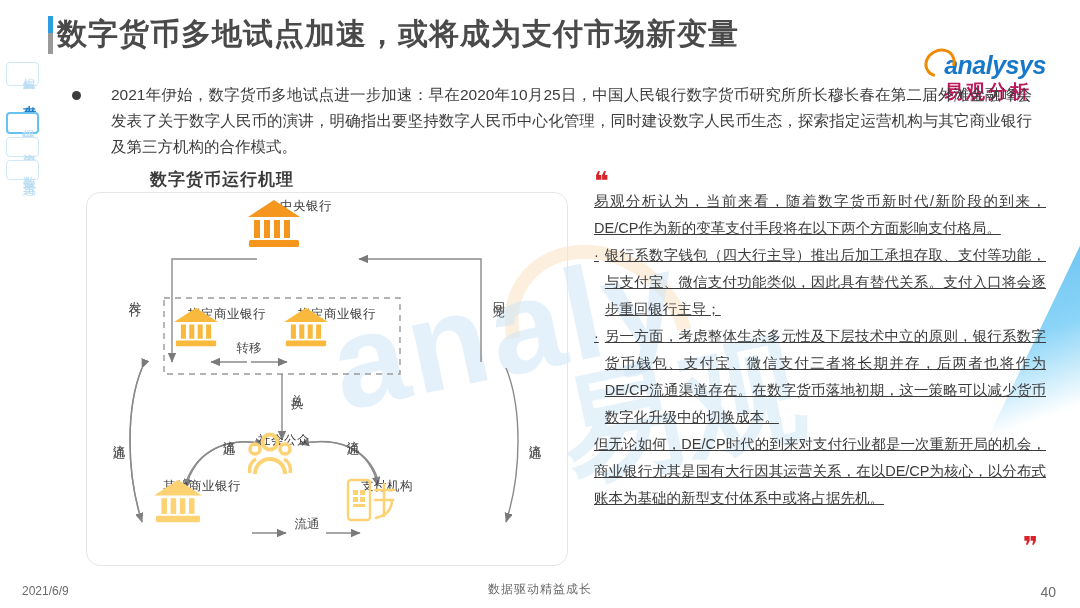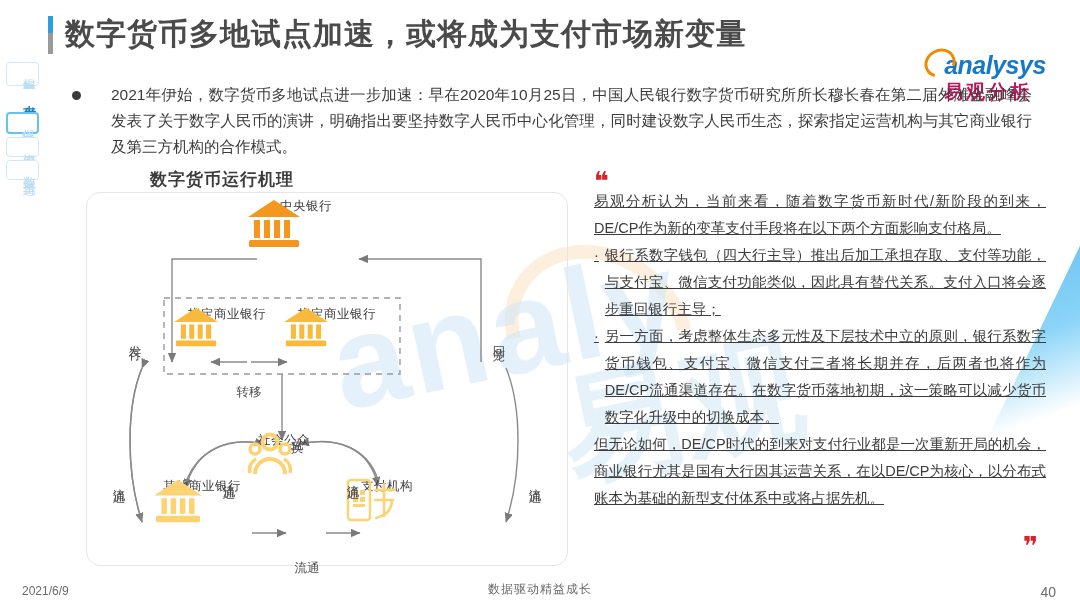--- a/index.html
+++ b/index.html
@@ -26,21 +26,21 @@
     transform:rotate(35deg);opacity:.55;
   }
   .wm-blue{
     position:absolute;right:-10px;top:225px;width:120px;height:250px;
     background:linear-gradient(160deg,#29a3ea 0%,#63c6f5 45%,#ffffff 75%);
     clip-path:polygon(100% 0,100% 100%,0 100%);
     opacity:.75;
   }
 
   
-  .title-wrap{position:absolute;left:48px;top:14px;display:flex;align-items:center;gap:12px;}
+  .title-wrap{position:absolute;left:48px;top:14px;display:flex;align-items:center;gap:4px;}
   .title-bar{width:5px;height:38px;background:linear-gradient(180deg,#2b9fe0 0%,#2b9fe0 45%,#9a9a9a 45%,#9a9a9a 100%);}
   .title-text{font-size:30px;font-weight:bold;color:#4a4a4a;letter-spacing:1px;white-space:nowrap;}
 
   .logo{position:absolute;right:26px;top:10px;width:132px;text-align:center;}
   .logo-row{position:relative;height:30px;}
   .logo-word{
     font-size:25px;font-style:italic;font-weight:bold;color:#1678c8;
     letter-spacing:-.5px;line-height:30px;padding-left:14px;margin-top:40px;
   }
   .logo-swoosh{
@@ -76,21 +76,21 @@
   }
   .diagram-box{
     position:absolute;left:86px;top:192px;width:480px;height:372px;
     border:1px solid #e6e6e6;border-radius:14px;background:transparent;
   }
   .dgm{position:absolute;left:86px;top:192px;width:480px;height:372px;}
   .dgm svg{position:absolute;left:0;top:0;}
 
   .node{position:absolute;text-align:center;}
   .node-label{font-size:12.5px;color:#3c3c3c;white-space:nowrap;letter-spacing:.5px;}
-  .edge-label{position:absolute;font-size:12.5px;color:#4a4a4a;line-height:17px;text-align:center;white-space:nowrap;margin-top:44px;}
+  .edge-label{position:absolute;font-size:12.5px;color:#4a4a4a;line-height:17px;text-align:center;white-space:nowrap;}
   .edge-label.vert{writing-mode:vertical-rl;text-orientation:upright;letter-spacing:3px;}
 
   
   .quote-open{position:absolute;left:594px;top:168px;font-size:26px;color:#d8232a;font-weight:bold;letter-spacing:-2px;line-height:1;}
   .quote-close{position:absolute;right:44px;top:533px;font-size:26px;color:#d8232a;font-weight:bold;letter-spacing:-2px;line-height:1;}
   .rpanel{position:absolute;left:594px;top:188px;width:452px;}
   .rp{font-size:14.5px;color:#3c3c3c;line-height:27px;text-align:justify;text-decoration:underline;}
   .rp-li{display:flex;gap:6px;}
   .rp-li .mk{flex:0 0 auto;color:#3c3c3c;}
   .rp-li .tx{flex:1 1 auto;}

